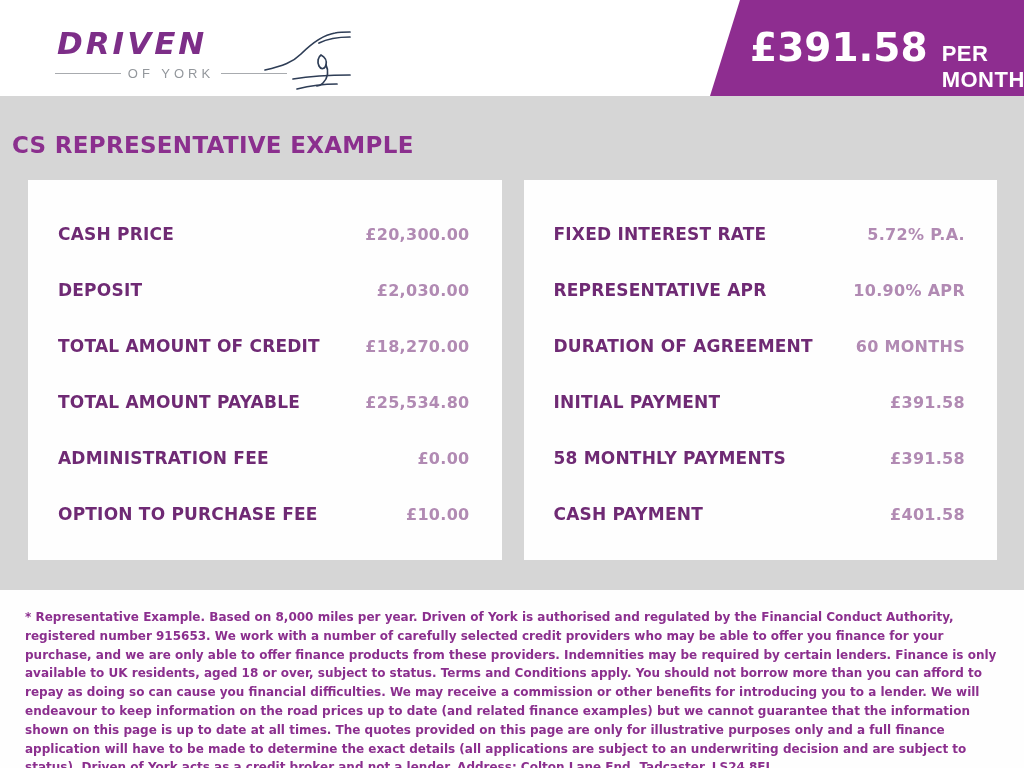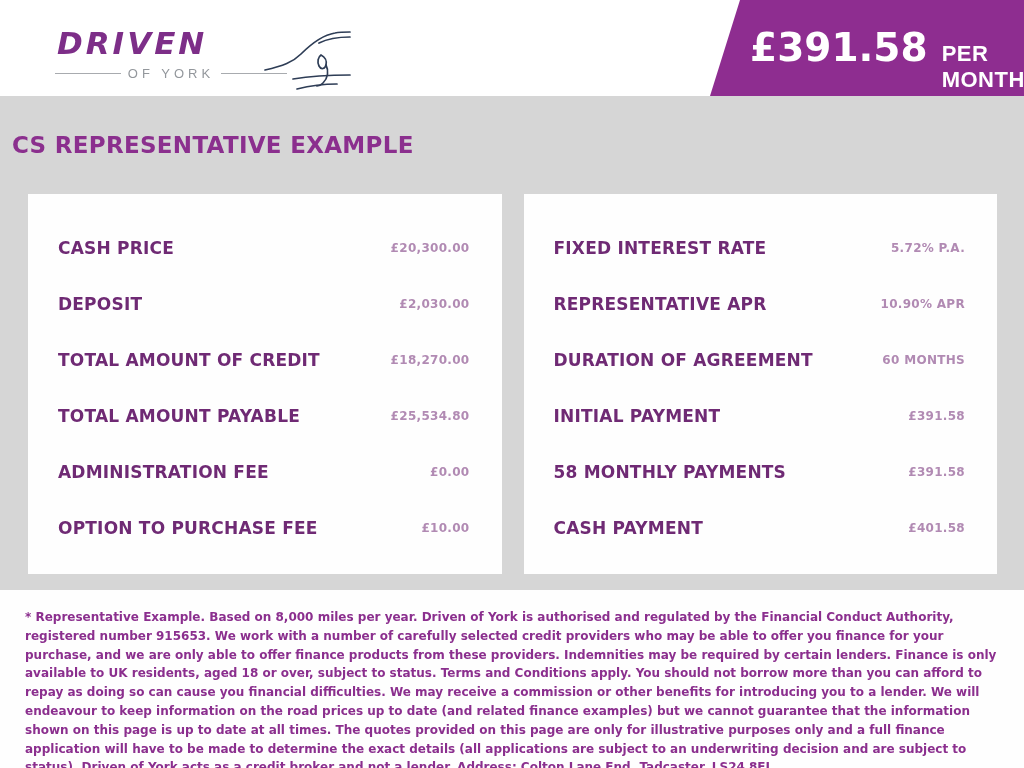--- a/index.html
+++ b/index.html
@@ -31,34 +31,34 @@
   .price-amount { font-family:"DejaVu Sans", sans-serif; font-size:39px; font-weight:bold; color:#ffffff; line-height:96px; }
   .price-period { font-size:22px; font-weight:bold; color:#ffffff; margin-left:14px; letter-spacing:0.5px; }
 
   
   .gray-section { position:absolute; left:0; top:96px; width:1024px; height:494px; background:#d6d6d6; }
   .section-heading {
     position:absolute; left:12px; top:36px;
     font-family:"DejaVu Sans", sans-serif;
     font-size:23px; font-weight:bold; color:#8b2f8e; letter-spacing:0.3px;
   }
-  .cards { position:absolute; left:28px; top:98px; width:969px; height:380px; display:flex; gap:22px;align-items:flex-end; }
+  .cards { position:absolute; left:28px; top:84px; width:969px; height:380px; display:flex; gap:22px;align-items:flex-end; }
   .card {
     flex:1; background:#fefefe; height:380px;
     padding:36px 32px 28px 30px;
     display:flex; flex-direction:column; gap:20px;
   }
   .finance-row { height:36px; display:flex; justify-content:space-between; align-items:center; }
   .finance-label {
     font-family:"DejaVu Sans", sans-serif;
     font-size:17px; font-weight:bold; color:#6f2a74; letter-spacing:0.2px; white-space:nowrap;
   }
   .finance-value {
     font-family:"DejaVu Sans", sans-serif;
-    font-size:12px; font-weight:bold; color:#b18ab3; letter-spacing:0.3px; white-space:nowrap;
+    font-size:16px; font-weight:bold; color:#b18ab3; letter-spacing:0.3px; white-space:nowrap;
   }
 
   
   .footer { position:absolute; left:0; top:590px; width:1024px; height:178px; background:#fefefe; }
   .disclaimer {
     position:absolute; left:25px; top:18px; width:978px;
     font-family:"DejaVu Sans", sans-serif;
     font-size:12px; font-weight:bold; color:#8b2f8e; line-height:18.8px;
   }
 </style>

